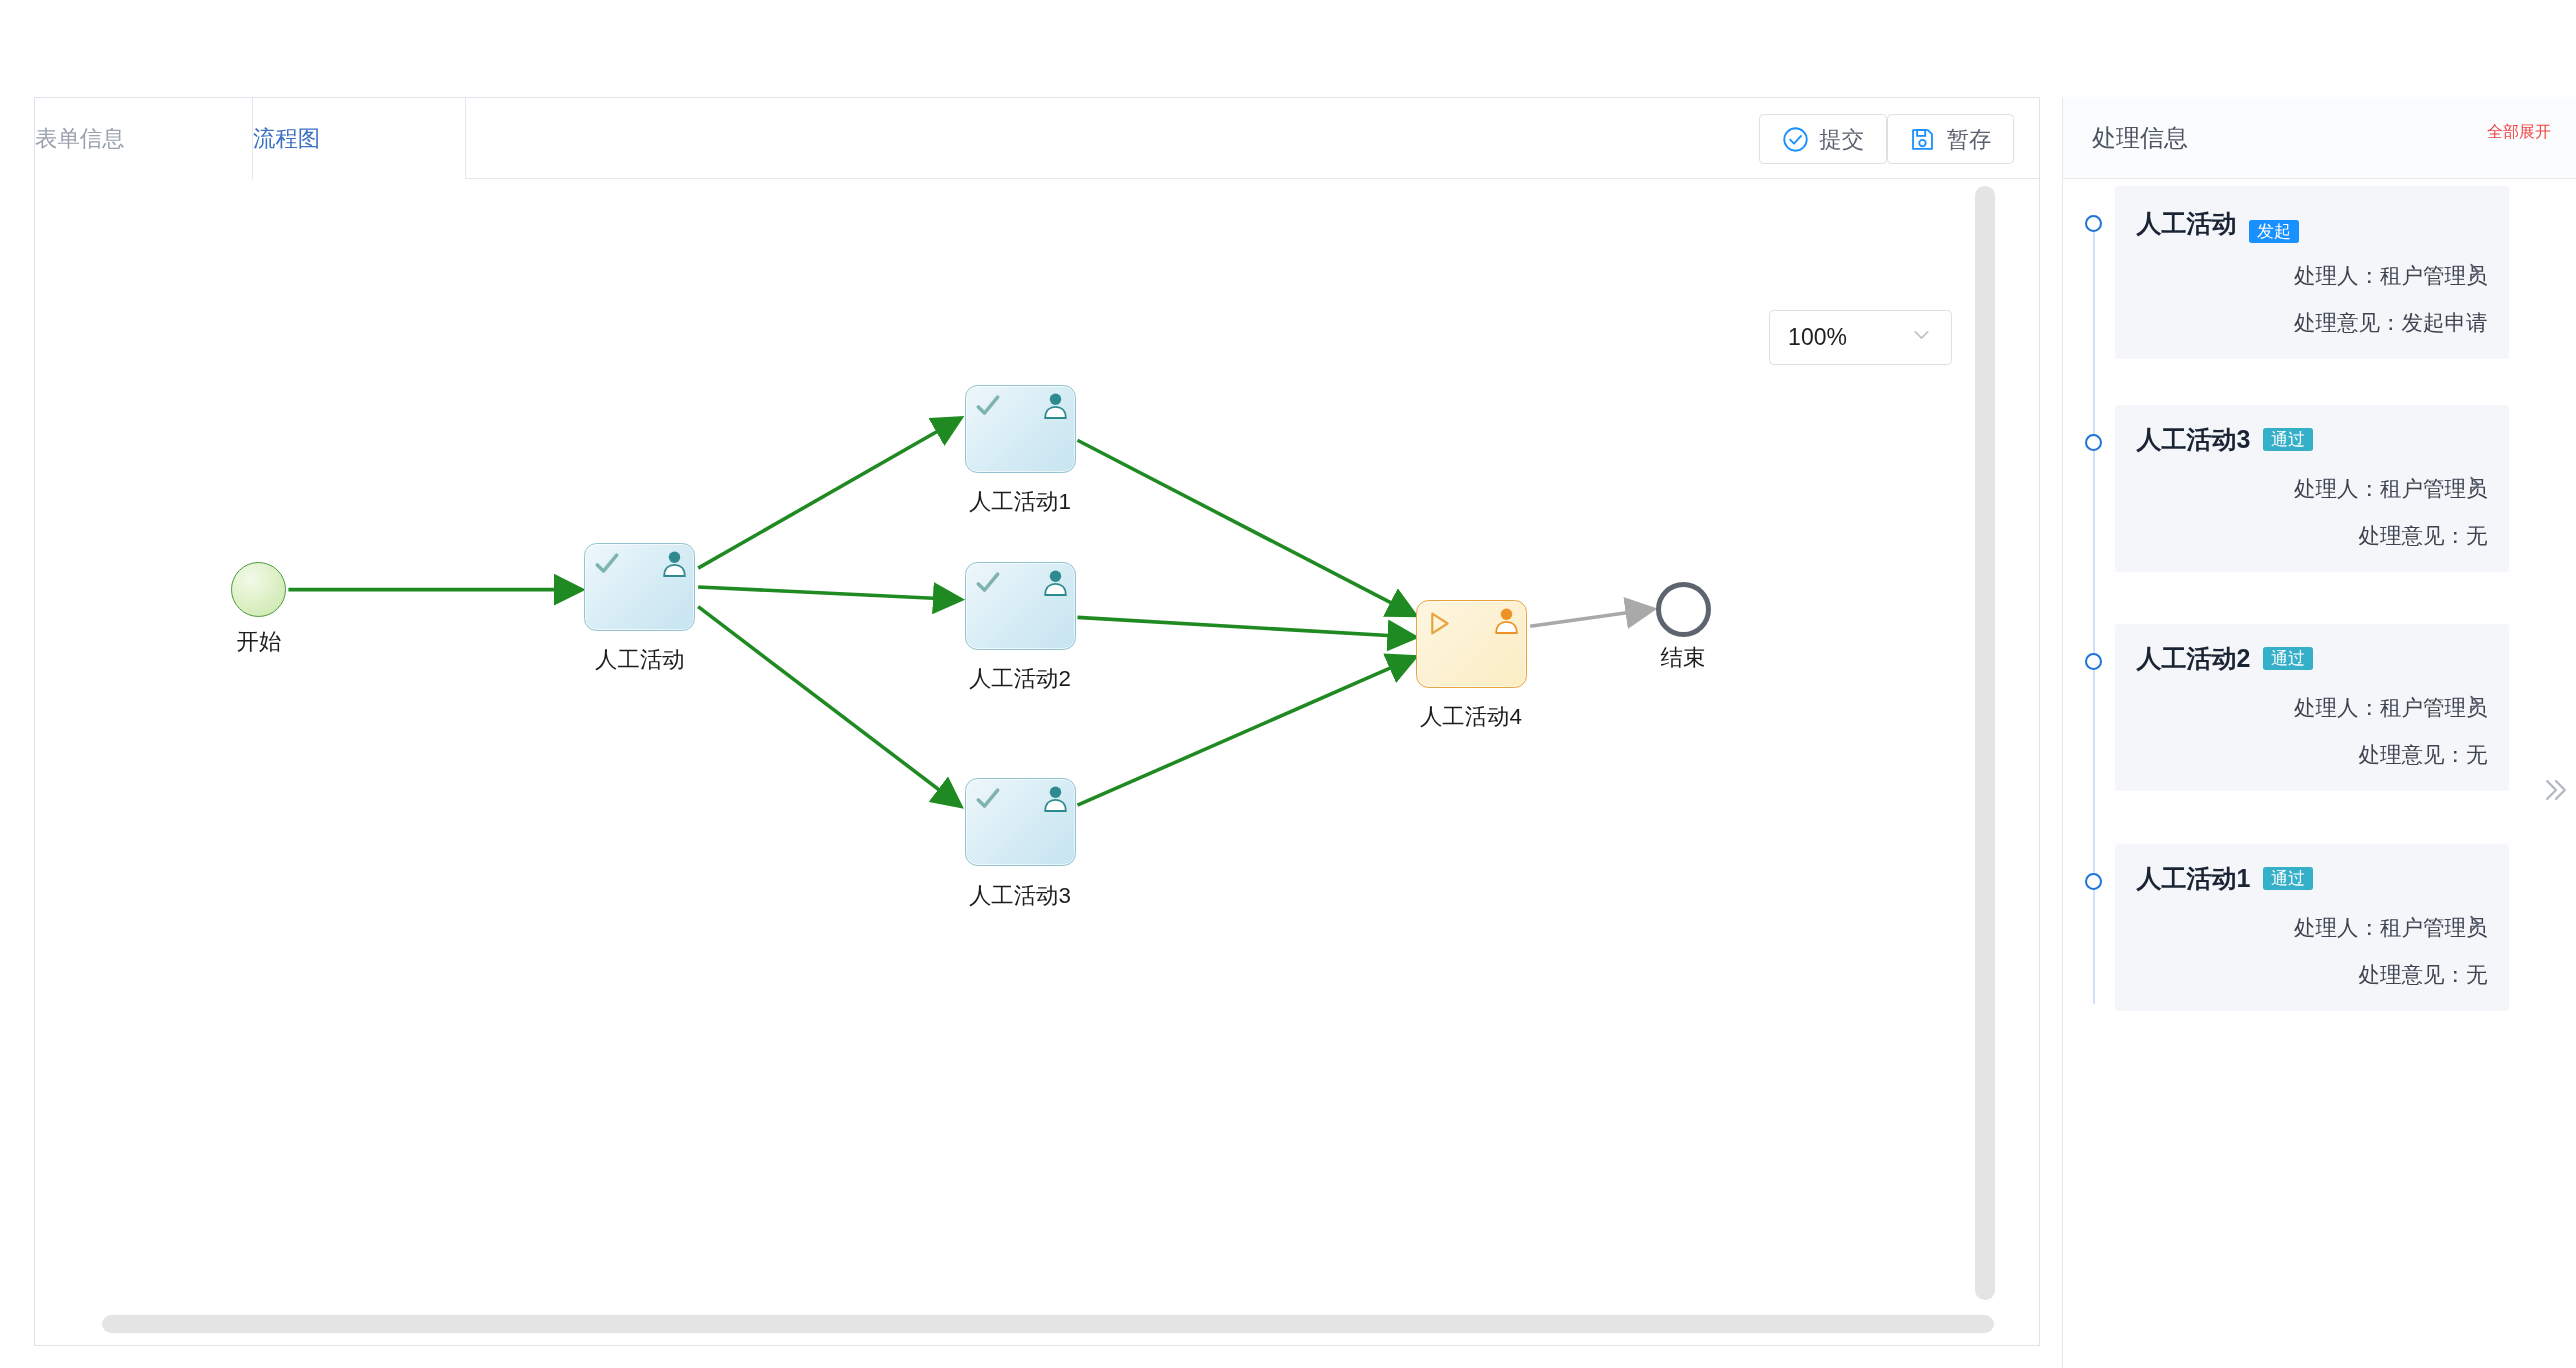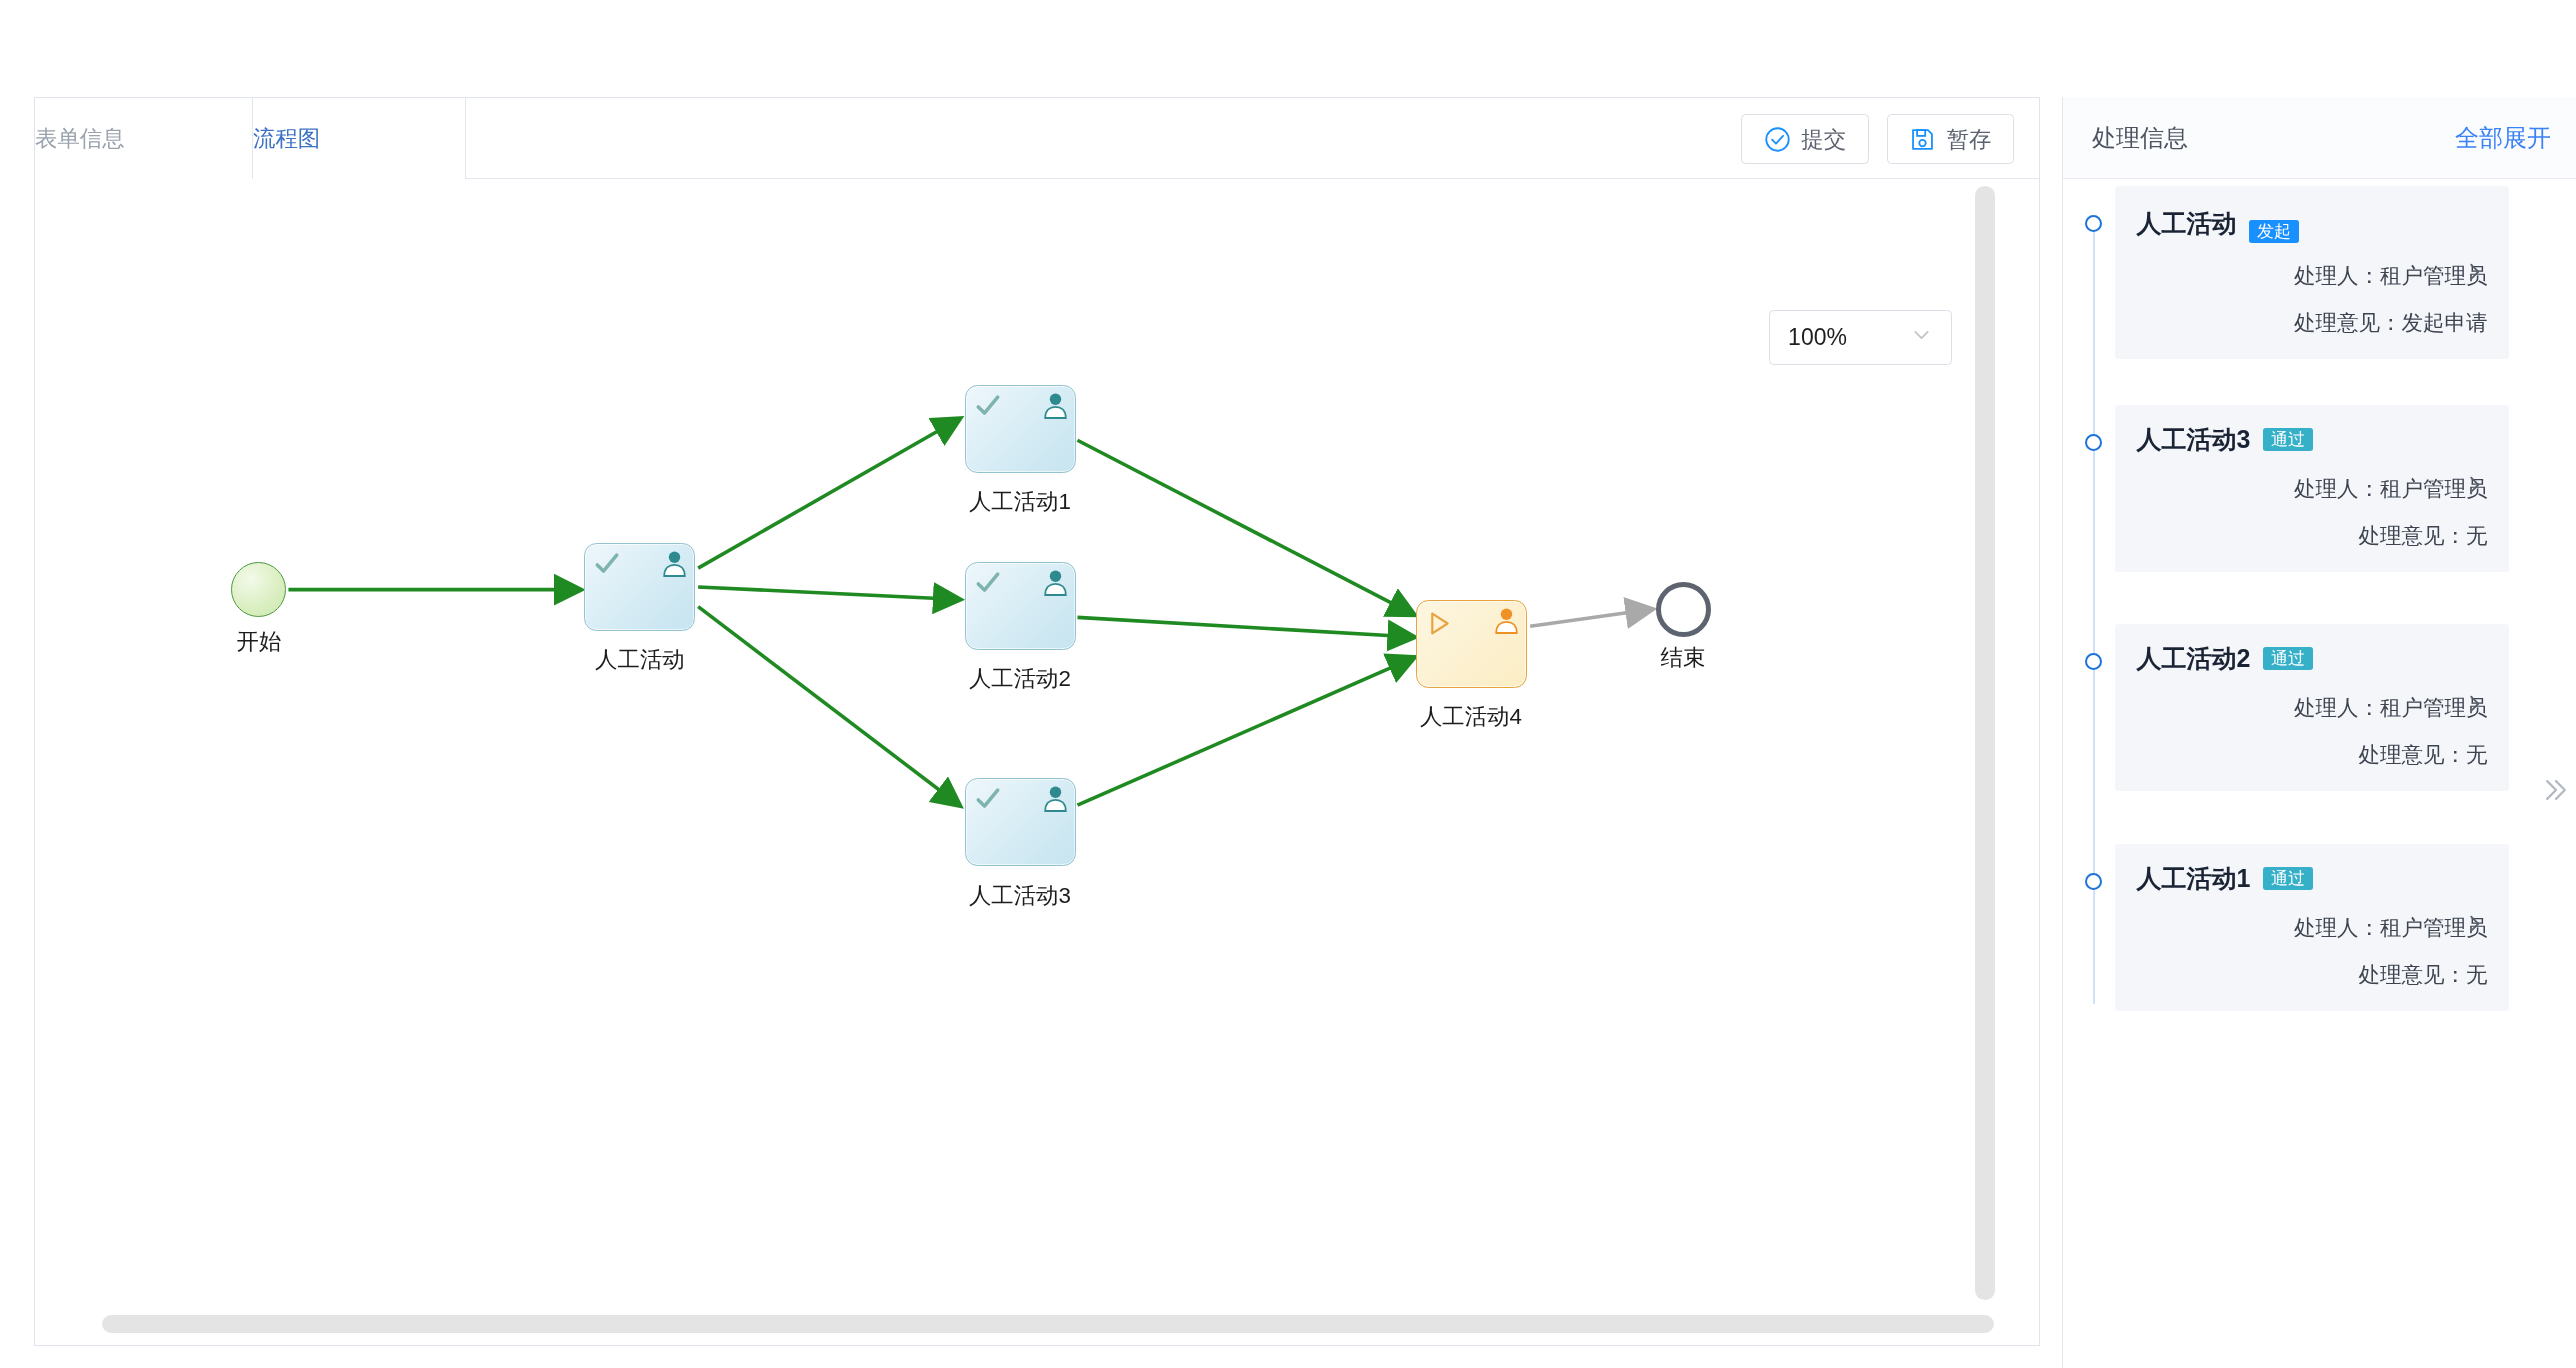--- a/index.html
+++ b/index.html
@@ -37,21 +37,21 @@
     border-bottom: 0.9px solid #e2e6ee; background: #fff;
   }
   .tab {
     position: absolute; top: 0; height: 81px; line-height: 81px;
     text-align: left; font-size: 22.4px; cursor: pointer;
     border-right: 0.9px solid #e2e6ee; background: #fff;
   }
   .tab.inactive { left: 0; width: 218px; color: #9aa2ae; }
   .tab.active   { left: 218px; width: 213px; color: #3c71c4; }
 
-  .toolbtns { position: absolute; right: 25px; top: 16px; display: flex; gap: 18px; }
+  .toolbtns { position: absolute; right: 25px; top: 16px; display: flex; }
   .toolbtn {
     height: 50px; padding: 0 21.5px; border: 0.9px solid #dcdfe6; border-radius: 4.5px;
     background: #fff; display: flex; align-items: center; gap: 10.7px;
     font-size: 22.4px; color: #5c6370; cursor: pointer;
   }
   .toolbtn svg { display: block; }
 
   
   .canvas-wrap {
     position: absolute; left: 0.9px; top: 81px; right: 0.9px; bottom: 0;
@@ -104,22 +104,22 @@
   .right-panel {
     position: absolute; left: 2062px; top: 97px; width: 514px; height: 1271px;
     background: #fff; border-left: 0.9px solid #e4e7ee; text-align: right;
   }
   .rp-head {
     position: absolute; left: 0; top: 0; width: 100%; height: 82px;
     border-bottom: 0.9px solid #e9ebf1; background: #fbfcfd;
   }
   .rp-title { position: absolute; left: 29px; top: 25px; font-size: 24px; color: #4b5260; }
   .rp-expand {
-    position: absolute; right: 25px; top: 25px; font-size: 24px;
-    color: #3b82f6; cursor: pointer;
+    position: absolute; right: 25px; top: 25px; font-size: 16px;
+    color: #ef4444; cursor: pointer;
   }
   .timeline { position: absolute; left: 0; top: 82px; width: 100%; bottom: 0; }
   .rail {
     position: absolute; left: 29.5px; top: 38px; width: 2.7px; height: 787px;
     background: #cfe2f7;
   }
   .tl-item { position: absolute; left: 0; width: 100%; }
   .dot {
     position: absolute; left: 22.4px; width: 17px; height: 17px; border-radius: 50%;
     border: 2.7px solid #1e74d6; background: #fff;

